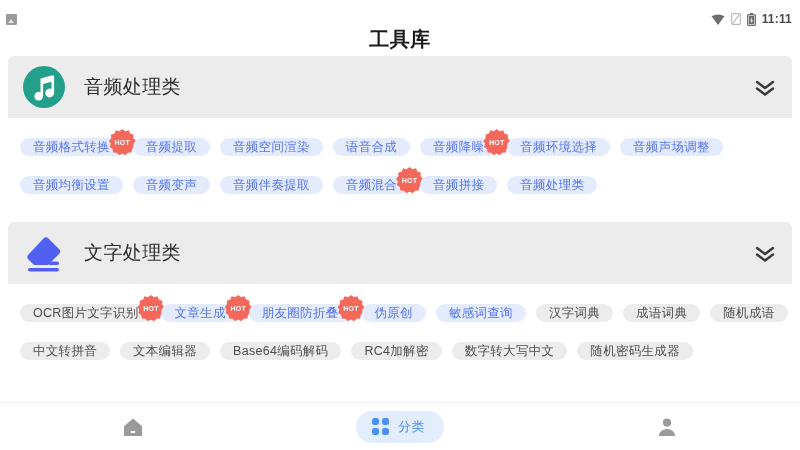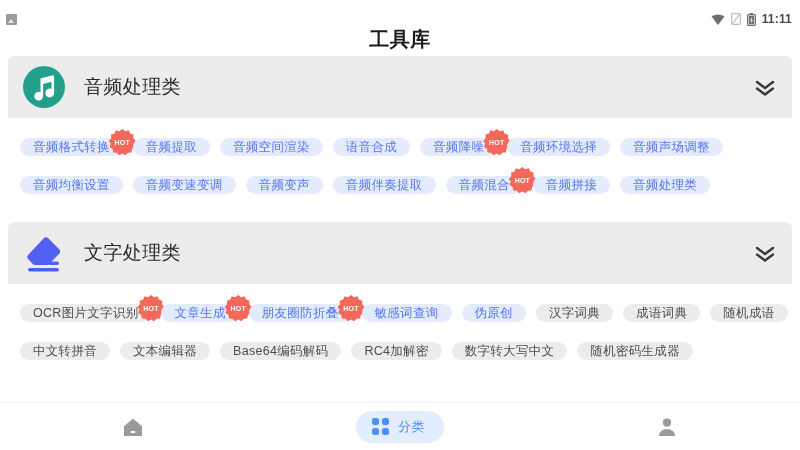--- a/index.html
+++ b/index.html
@@ -178,21 +178,20 @@
         <span class="tag blue">语音合成</span>
         <span class="tag blue">
           <span>音频降噪</span>
           <span class="hot">HOT</span>
         </span>
         <span class="tag blue">音频环境选择</span>
         <span class="tag blue">音频声场调整</span>
       </div>
       <div class="tag-row">
         <span class="tag blue">音频均衡设置</span>
-        <span class="tag blue">音频变速变调</span>
         <span class="tag blue">音频变声</span>
         <span class="tag blue">音频伴奏提取</span>
         <span class="tag blue">
           <span>音频混合</span>
           <span class="hot">HOT</span>
         </span>
         <span class="tag blue">音频拼接</span>
         <span class="tag blue">音频处理类</span>
       </div>
     </div>
@@ -219,22 +218,22 @@
           <span class="hot">HOT</span>
         </span>
         <span class="tag blue">
           <span>文章生成</span>
           <span class="hot">HOT</span>
         </span>
         <span class="tag blue">
           <span>朋友圈防折叠</span>
           <span class="hot">HOT</span>
         </span>
+        <span class="tag blue">伪原创</span>
         <span class="tag blue">敏感词查询</span>
-        <span class="tag blue">伪原创</span>
         <span class="tag gray">汉字词典</span>
         <span class="tag gray">成语词典</span>
         <span class="tag gray">随机成语</span>
       </div>
       <div class="tag-row">
         <span class="tag gray">中文转拼音</span>
         <span class="tag gray">文本编辑器</span>
         <span class="tag gray">Base64编码解码</span>
         <span class="tag gray">RC4加解密</span>
         <span class="tag gray">数字转大写中文</span>

